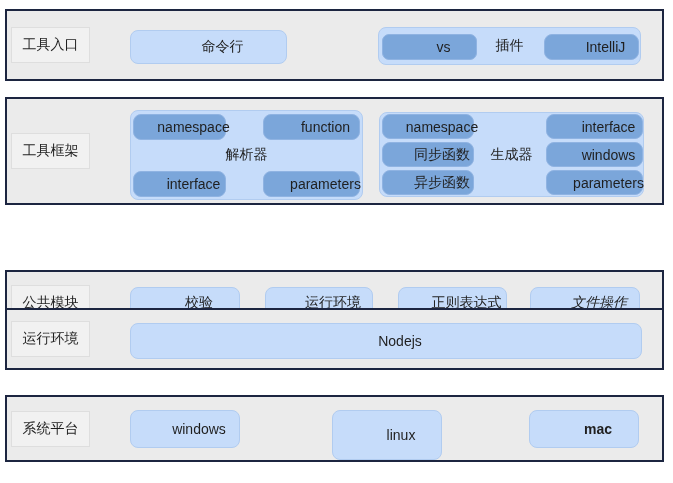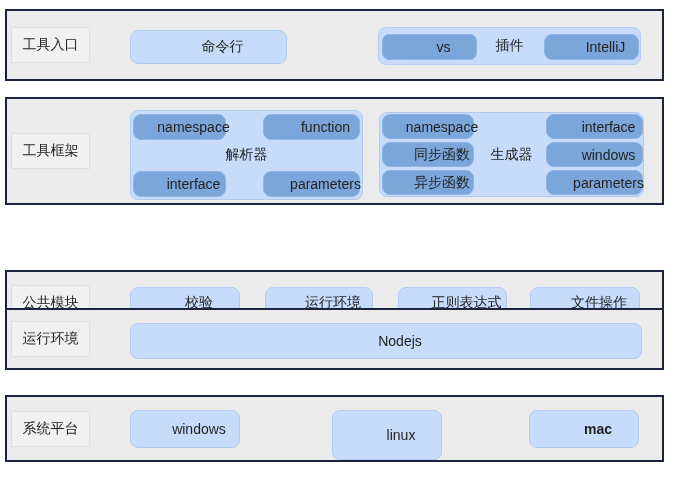--- a/index.html
+++ b/index.html
@@ -80,21 +80,21 @@
     </div>
   </section>
 
   <section class="row" style="top:225px;height:66px;margin-top:45px;">
     <div class="label-box">
       <span>公共模块</span>
     </div>
     <div class="btn light" style="left:123px;top:15px;width:110px;height:32px;">校验</div>
     <div class="btn light" style="left:258px;top:15px;width:108px;height:32px;">运行环境</div>
     <div class="btn light" style="left:391px;top:15px;width:109px;height:32px;">正则表达式</div>
-    <div class="btn light" style="left:523px;top:15px;width:110px;height:32px;">文件操作</div>
+    <div class="btn light" style="left:523px;top:15px;width:110px;height:32px;font-style:italic;">文件操作</div>
   </section>
 
   <section class="row" style="top:308px;height:62px;">
     <div class="label-box">
       <span>运行环境</span>
     </div>
     <div class="btn light" style="left:123px;top:13px;width:512px;height:36px;">Nodejs</div>
   </section>
 
   <section class="row" style="top:395px;height:67px;">

